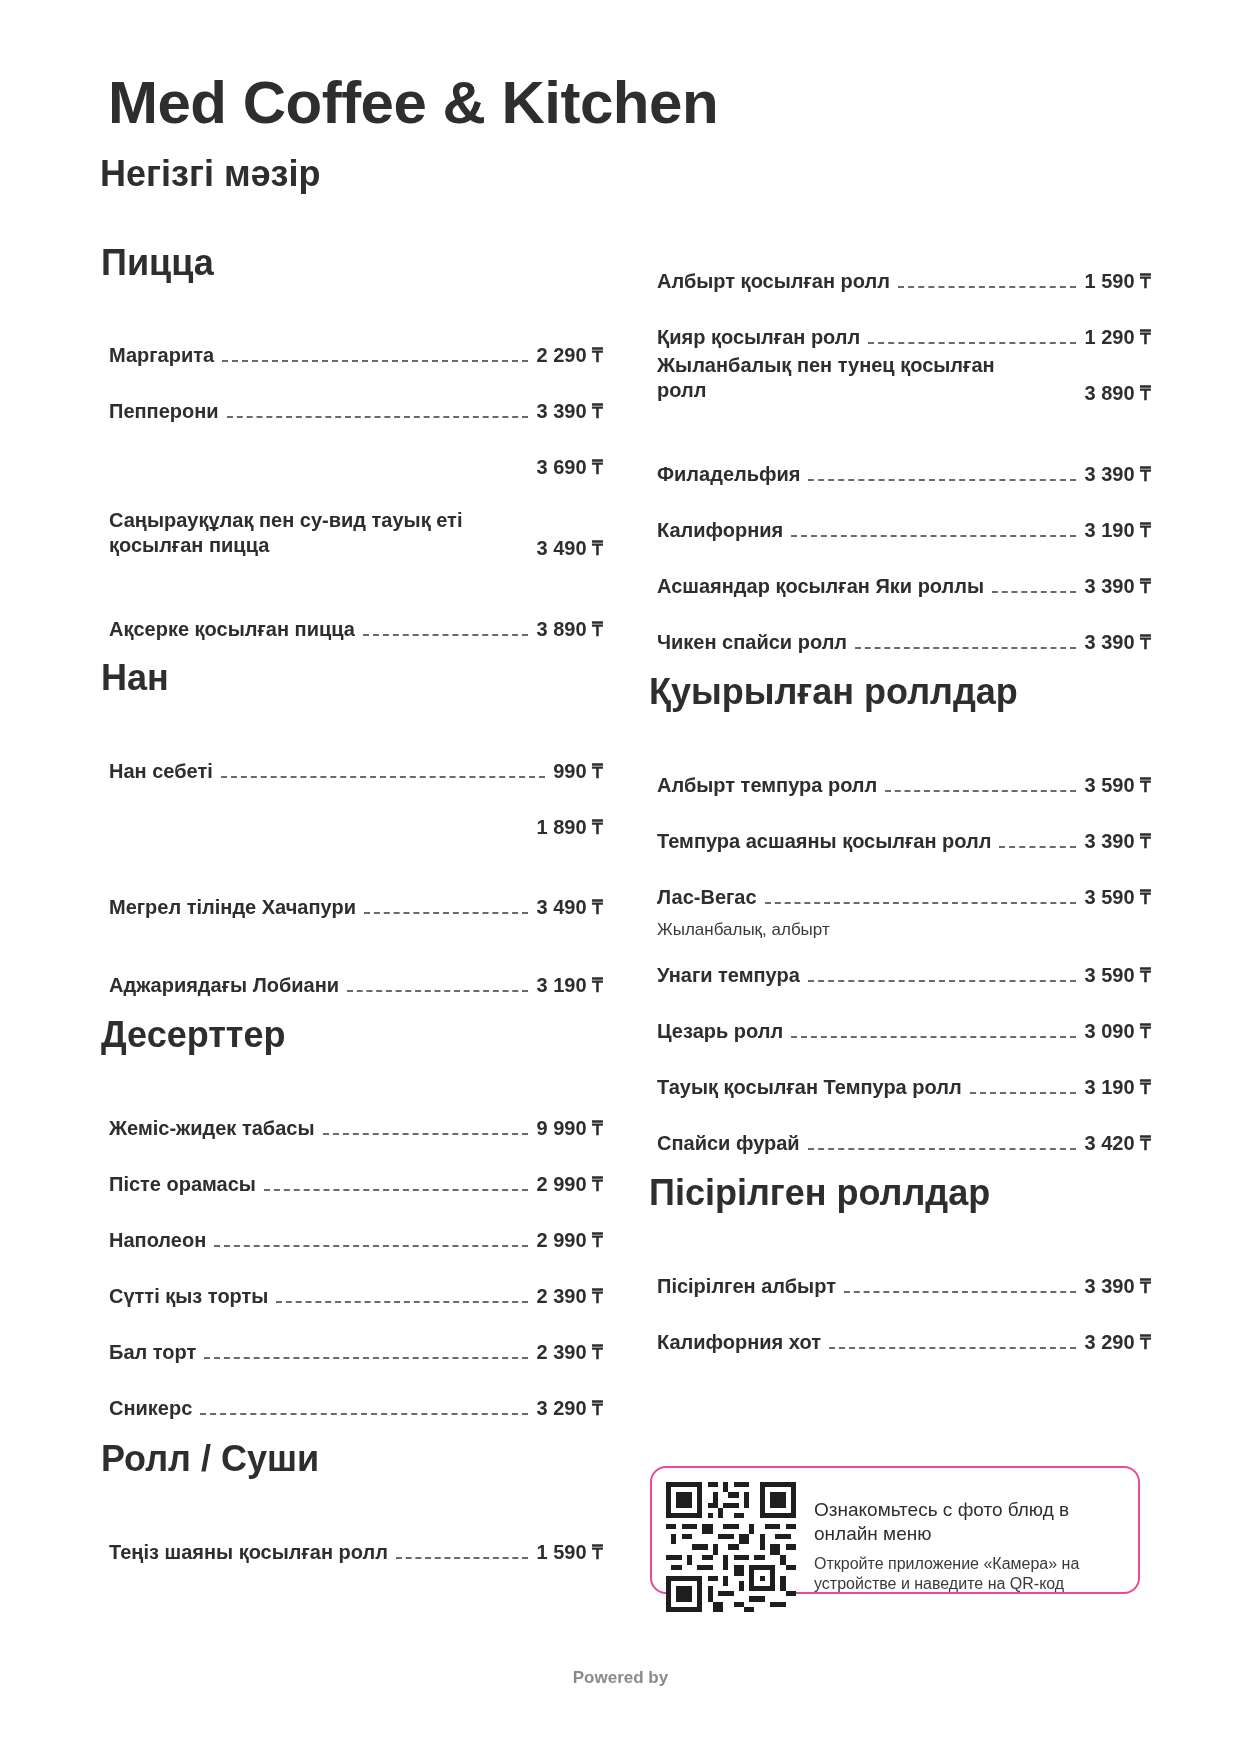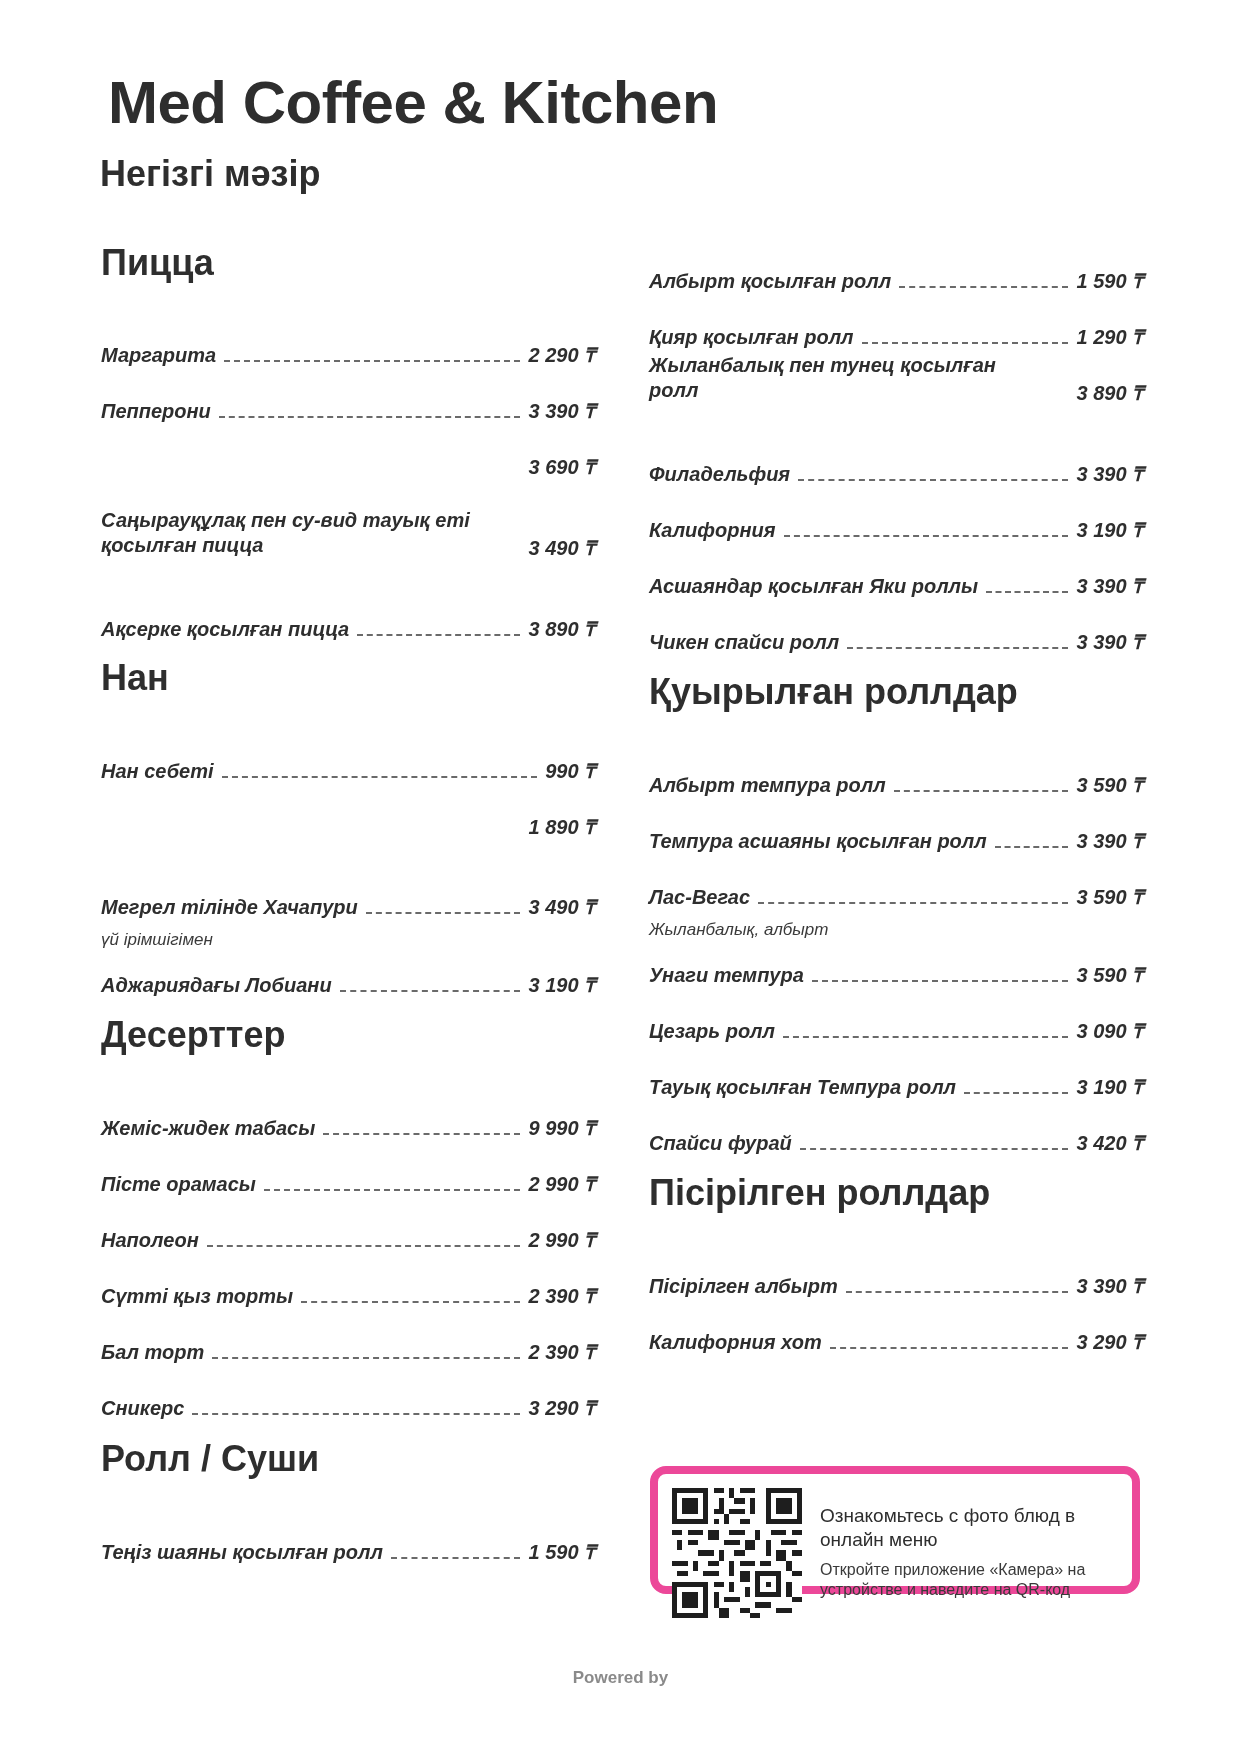--- a/index.html
+++ b/index.html
@@ -15,35 +15,35 @@
     position: absolute; left: 100px; top: 152px; margin: 0;
     font-size: 36px; font-weight: bold; line-height: 1.2;
   }
   .col { position: absolute; width: 494px; }
   .col-left { left: 101px; top: 0; }
   .col-right { left: 649px; top: 0; }
   .section { position: absolute; left: 0; width: 494px; }
   .section-title {
     margin: 0; font-size: 36px; font-weight: bold; line-height: 1.2; color: #2e2e2e;
   }
-  .item { position: absolute; left: 0; width: 494px; font-style: italic; }
+  .item { position: absolute; left: 8px; width: 494px; }
   .item-row { display: flex; align-items: flex-end; font-size: 20px; font-weight: bold; line-height: 25px; }
   .item-row.wrap { align-items: flex-start; }
   .item-name { flex: 0 1 auto; }
   .item-row.wrap .item-name { max-width: 400px; flex: 1 1 auto; }
   .leader {
     flex: 1 1 auto; min-width: 10px; margin: 0 8px 6px 8px;
     border-bottom: 2px dashed #6a6a6a; height: 0; align-self: flex-end;
   }
   .item-price { flex: 0 0 auto; white-space: nowrap; margin-left: auto; margin-top: 28px; }
   .item-desc { font-size: 17px; font-weight: normal; color: #3a3a3a; margin-top: 10px; line-height: 20px; }
 
   .qr-card {
     position: absolute; left: 650px; top: 1466px; width: 490px; height: 128px;
-    border: 8px solid #ec4899; border-radius: 16px; box-sizing: border-box;
+    border: 2px solid #ec4899; border-radius: 16px; box-sizing: border-box;
   }
   .qr-code { position: absolute; left: 14px; top: 14px; width: 130px; height: 130px; }
   .qr-text { position: absolute; left: 162px; top: 30px; width: 310px; }
   .qr-heading { font-size: 19px; line-height: 24px; color: #2e2e2e; }
   .qr-hint { font-size: 16px; line-height: 20px; color: #3a3a3a; margin-top: 8px; }
   .footer {
     position: absolute; left: 0; width: 100%; top: 1668px; text-align: center;
     font-size: 17px; font-weight: bold; color: #8a8a8a;
   }
 </style>
@@ -105,21 +105,20 @@
     <div class="item-row wrap">
         <span class="item-price">1 890 ₸</span>
       </div>
   </div>
   <div class="item" style="top:867px">
     <div class="item-row">
         <span class="item-name">Мегрел тілінде Хачапури</span>
         <span class="leader"></span>
         <span class="item-price">3 490 ₸</span>
       </div>
-    <div class="item-desc">үй ірімшігімен</div>
   </div>
   <div class="item" style="top:945px">
     <div class="item-row">
         <span class="item-name">Аджариядағы Лобиани</span>
         <span class="leader"></span>
         <span class="item-price">3 190 ₸</span>
       </div>
   </div>
 
   <div class="section" style="top:1013px">

